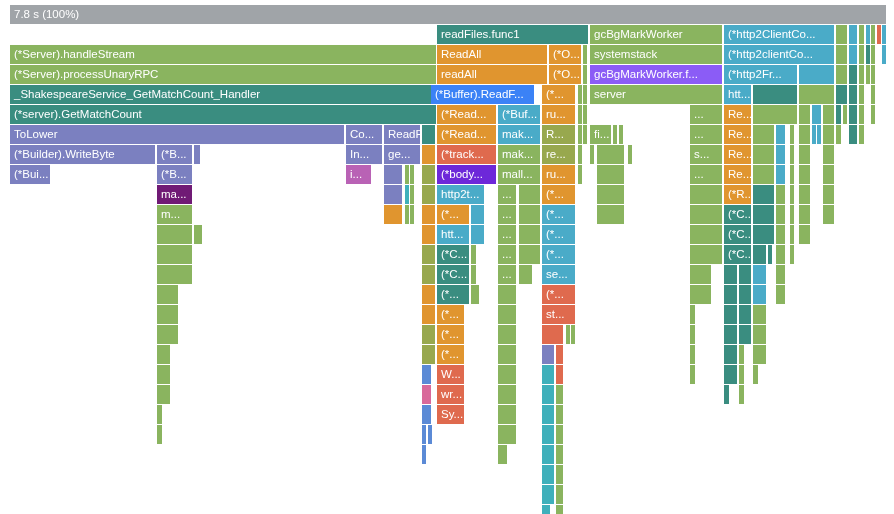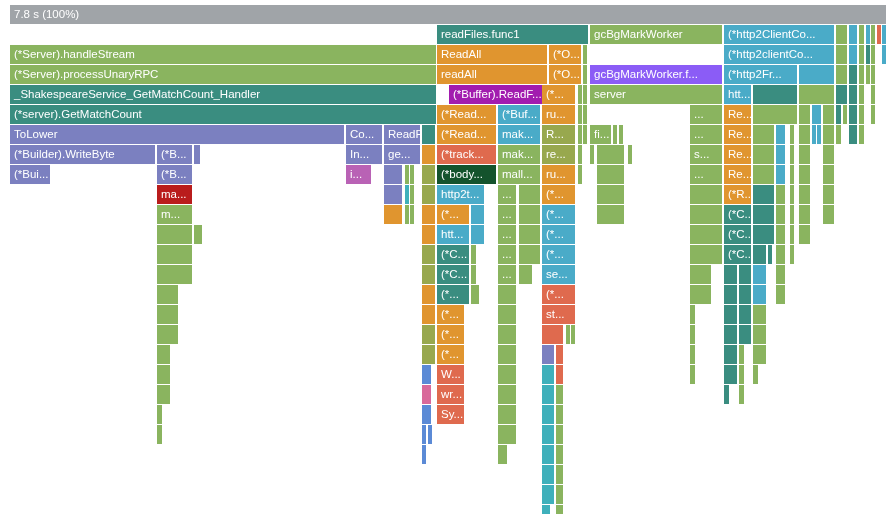--- a/index.html
+++ b/index.html
@@ -85,20 +85,23 @@
     </div>
     <div class="frame" style="left: 437px; top: 45px; width: 111px; height: 20px; background: rgb(224, 149, 47);">
       <span class="lbl">ReadAll</span>
     </div>
     <div class="frame" style="left: 549px; top: 45px; width: 33px; height: 20px; background: rgb(224, 149, 47);">
       <span class="lbl">(*O...</span>
     </div>
     <div class="frame" style="left: 583px; top: 45px; width: 5px; height: 20px; background: rgb(138, 180, 95);">
       <span class="lbl"></span>
     </div>
+    <div class="frame" style="left: 590px; top: 45px; width: 133px; height: 20px; background: rgb(138, 180, 95);">
+      <span class="lbl">systemstack</span>
+    </div>
     <div class="frame" style="left: 724px; top: 45px; width: 111px; height: 20px; background: rgb(74, 171, 200);">
       <span class="lbl">(*http2clientCo...</span>
     </div>
     <div class="frame" style="left: 836px; top: 45px; width: 12px; height: 20px; background: rgb(138, 180, 95);">
       <span class="lbl"></span>
     </div>
     <div class="frame" style="left: 849px; top: 45px; width: 9px; height: 20px; background: rgb(74, 171, 200);">
       <span class="lbl"></span>
     </div>
     <div class="frame" style="left: 859px; top: 45px; width: 6px; height: 20px; background: rgb(138, 180, 95);">
@@ -145,21 +148,21 @@
     </div>
     <div class="frame" style="left: 866px; top: 65px; width: 4px; height: 20px; background: rgb(138, 180, 95);">
       <span class="lbl"></span>
     </div>
     <div class="frame" style="left: 871px; top: 65px; width: 5px; height: 20px; background: rgb(138, 180, 95);">
       <span class="lbl"></span>
     </div>
     <div class="frame" style="left: 10px; top: 85px; width: 427px; height: 20px; background: rgb(58, 141, 128);">
       <span class="lbl">_ShakespeareService_GetMatchCount_Handler</span>
     </div>
-    <div class="frame" style="left: 449px; top: 85px; width: 104px; height: 20px; background: #a21caf;">
+    <div class="frame" style="left: 431px; top: 85px; width: 104px; height: 20px; background: #3b82f6;">
       <span class="lbl">(*Buffer).ReadF...</span>
     </div>
     <div class="frame" style="left: 542px; top: 85px; width: 34px; height: 20px; background: rgb(224, 149, 47);">
       <span class="lbl">(*...</span>
     </div>
     <div class="frame" style="left: 578px; top: 85px; width: 4px; height: 20px; background: rgb(138, 180, 95);">
       <span class="lbl"></span>
     </div>
     <div class="frame" style="left: 583px; top: 85px; width: 5px; height: 20px; background: rgb(138, 180, 95);">
       <span class="lbl"></span>
@@ -388,21 +391,21 @@
     </div>
     <div class="frame" style="left: 405px; top: 165px; width: 4px; height: 20px; background: rgb(138, 180, 95);">
       <span class="lbl"></span>
     </div>
     <div class="frame" style="left: 410px; top: 165px; width: 5px; height: 20px; background: rgb(138, 180, 95);">
       <span class="lbl"></span>
     </div>
     <div class="frame" style="left: 422px; top: 165px; width: 14px; height: 20px; background: rgb(152, 168, 78);">
       <span class="lbl"></span>
     </div>
-    <div class="frame" style="left: 437px; top: 165px; width: 60px; height: 20px; background: #14532d;">
+    <div class="frame" style="left: 437px; top: 165px; width: 60px; height: 20px; background: #6d28d9;">
       <span class="lbl">(*body...</span>
     </div>
     <div class="frame" style="left: 498px; top: 165px; width: 43px; height: 20px; background: rgb(138, 180, 95);">
       <span class="lbl">mall...</span>
     </div>
     <div class="frame" style="left: 542px; top: 165px; width: 34px; height: 20px; background: rgb(224, 149, 47);">
       <span class="lbl">ru...</span>
     </div>
     <div class="frame" style="left: 578px; top: 165px; width: 4px; height: 20px; background: rgb(138, 180, 95);">
       <span class="lbl"></span>
@@ -424,21 +427,21 @@
     </div>
     <div class="frame" style="left: 790px; top: 165px; width: 5px; height: 20px; background: rgb(138, 180, 95);">
       <span class="lbl"></span>
     </div>
     <div class="frame" style="left: 799px; top: 165px; width: 12px; height: 20px; background: rgb(138, 180, 95);">
       <span class="lbl"></span>
     </div>
     <div class="frame" style="left: 823px; top: 165px; width: 12px; height: 20px; background: rgb(138, 180, 95);">
       <span class="lbl"></span>
     </div>
-    <div class="frame" style="left: 157px; top: 185px; width: 36px; height: 20px; background: #b91c1c;">
+    <div class="frame" style="left: 157px; top: 185px; width: 36px; height: 20px; background: #701a75;">
       <span class="lbl">ma...</span>
     </div>
     <div class="frame" style="left: 384px; top: 185px; width: 19px; height: 20px; background: rgb(123, 128, 192);">
       <span class="lbl"></span>
     </div>
     <div class="frame" style="left: 405px; top: 185px; width: 4px; height: 20px; background: rgb(63, 176, 187);">
       <span class="lbl"></span>
     </div>
     <div class="frame" style="left: 410px; top: 185px; width: 5px; height: 20px; background: rgb(138, 180, 95);">
       <span class="lbl"></span>

